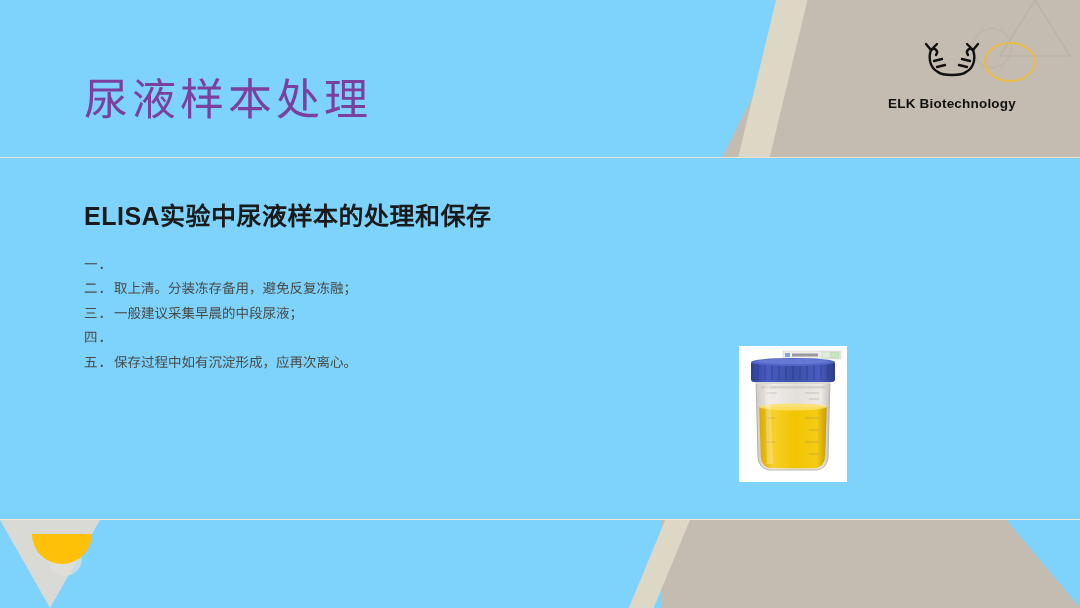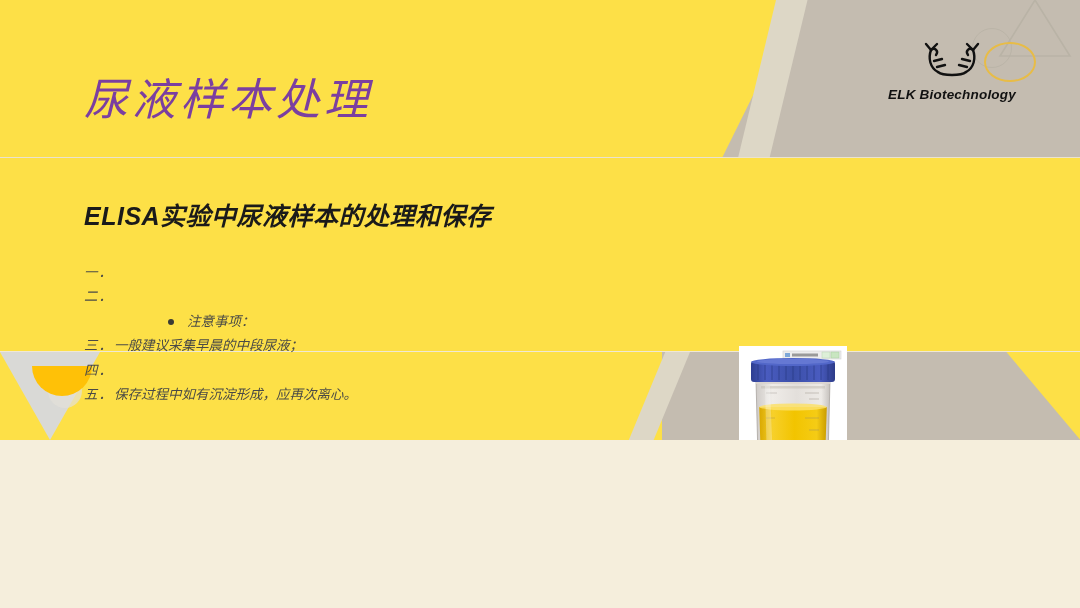--- a/index.html
+++ b/index.html
@@ -5,24 +5,23 @@
 <style>
   * { margin:0; padding:0; box-sizing:border-box; }
   html, body {
     width:1080px; height:608px;
     font-family:"Liberation Sans", "DejaVu Sans", sans-serif;
     background:#F5EEDC;
     overflow:hidden;
   }
   #slide {
     position:relative;
-    width:1080px; height:440px;
-    background:#fde047;
+    width:1080px; height:608px;
+    background:#7dd3fc;
     overflow:hidden;
-    font-style:italic;
   }
 
   
   .deco { position:absolute; pointer-events:none; }
 
   
   .band-tr-main {
     top:-2px; right:-2px;
     width:360px; height:160px;
     background:#C4BCB0;
@@ -114,41 +113,41 @@
 
   
   .logo-wrap {
     position:absolute;
     top:34px; right:58px;
     width:140px;
     text-align:center;
   }
   .logo-mark { width:72px; height:46px; margin:0 auto; display:block; }
   .logo-text {
-    margin-top:7px;
+    margin-top:16px;
     font-family:"Liberation Sans","DejaVu Sans",sans-serif;
     font-weight:bold;
     font-size:13.5px;
     letter-spacing:.2px;
     color:#111;
     white-space:nowrap;
   }
 
   
   .content {
     position:absolute;
     left:84px; top:196px;
     width:700px;
   }
   .content-heading {
     font-size:25px;
     font-weight:bold;
     color:#1A1A1A;
     letter-spacing:.5px;
-    margin-bottom:28px;
+    margin-bottom:20px;
     white-space:nowrap;
   }
   ul.lvl1 { list-style:none; }
   .li-row {
     display:flex;
     align-items:baseline;
     font-size:13.5px;
     color:#4A4A46;
     line-height:1.0;
     padding:5.5px 0;
@@ -241,27 +240,24 @@
     <div class="content-heading">ELISA实验中尿液样本的处理和保存</div>
 
     <ul class="lvl1">
 
       <li class="li-row">
         <span class="marker-num">一．</span>
       </li>
 
       <li class="li-row">
         <span class="marker-num">二．</span>
-      </li>
-
-
-      <li class="li-row lvl3">
-        <span class="bullet-solid"></span>
-        <span class="li-text">注意事项：</span>
-      </li>
+        <span class="li-text">取上清。分装冻存备用，避免反复冻融；</span>
+      </li>
+
+
 
       <li class="li-row">
         <span class="marker-num">三．</span>
         <span class="li-text">一般建议采集早晨的中段尿液；</span>
       </li>
 
 
       <li class="li-row">
         <span class="marker-num">四．</span>
       </li>

